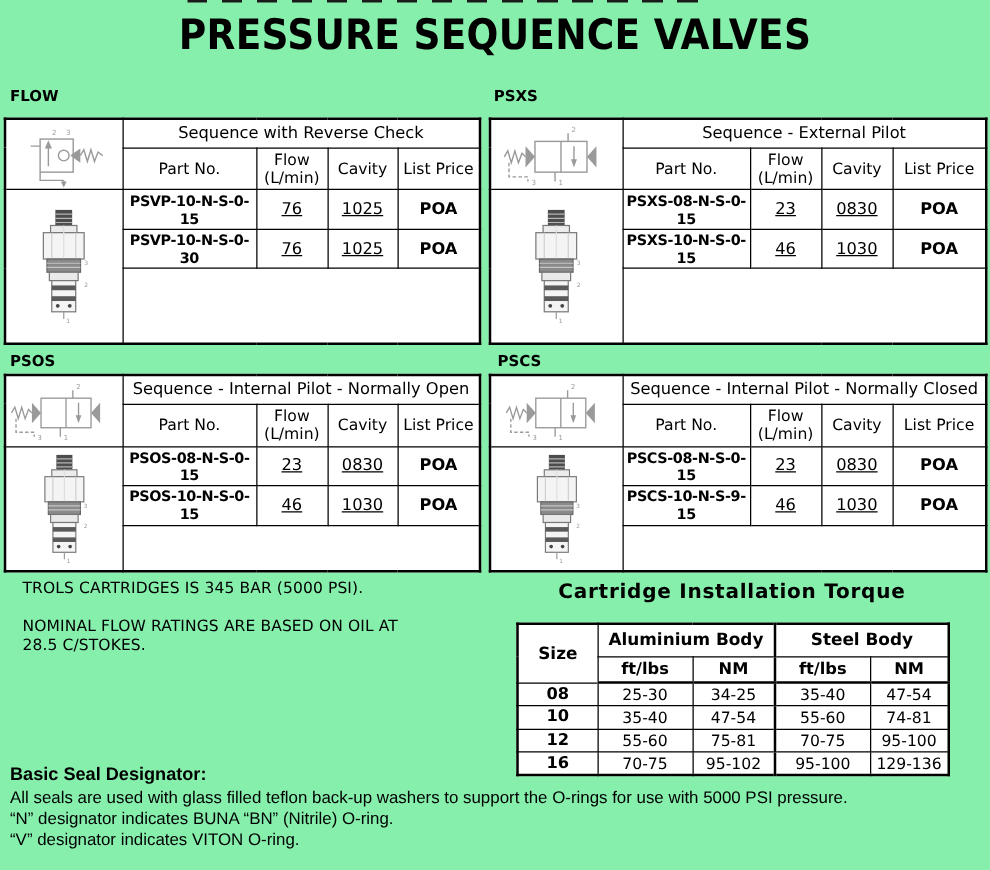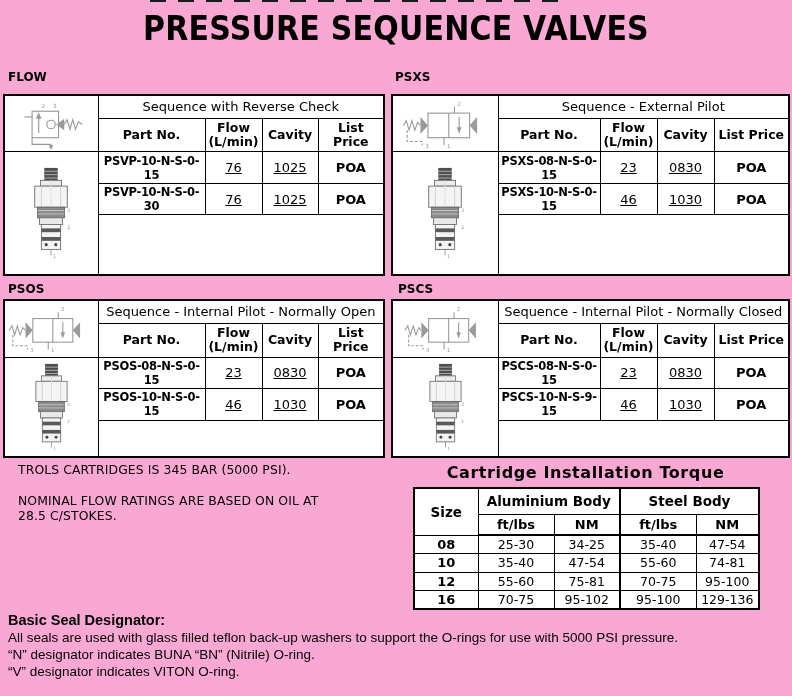--- a/index.html
+++ b/index.html
@@ -1,33 +1,33 @@
 <!DOCTYPE html>
 <html><head>
 <meta charset="utf-8">
 <style>
   html,body{margin:0;padding:0;background:#fff;}
-  .page{position:relative;width:792px;height:696px;background:#f9a8d4;font-family:"DejaVu Sans",sans-serif;color:#000;overflow:hidden;}
+  .page{position:relative;width:792px;height:696px;background:#86efac;font-family:"DejaVu Sans",sans-serif;color:#000;overflow:hidden;}
   .artifact{position:absolute;top:0;left:150px;width:412px;height:2px;
     background:repeating-linear-gradient(90deg,#1a1a1a 0 16px,transparent 16px 28px);}
   .title{position:absolute;top:9px;left:0;width:100%;text-align:center;margin:0;
     font-size:30px;font-weight:bold;letter-spacing:0.2px;transform:scaleY(1.12);transform-origin:top center;}
   .series-label{position:absolute;font-size:12px;font-weight:bold;}
 
   table.ptab{position:absolute;border-collapse:collapse;table-layout:fixed;border:2px solid #000;background:#fff;}
   .ptab td{border:1px solid #000;padding:0;text-align:center;vertical-align:middle;overflow:hidden;}
   td.c-hdr{font-weight:normal;font-size:13px;}
-  td.c-col{font-weight:bold;font-size:12.5px;line-height:1.15;padding:2px 1px;}
+  td.c-col{font-weight:normal;font-size:12.5px;line-height:1.15;padding:2px 1px;}
   td.c-part{font-weight:bold;font-size:11.5px;letter-spacing:-0.3px;}
   td.c-val{font-size:13px;text-decoration:underline;}
   td.c-price{font-weight:bold;font-size:13px;}
   td.c-img svg{display:block;margin:0 auto;}
 
   .torque-title{position:absolute;font-size:16px;font-weight:bold;text-align:center;letter-spacing:0.6px;}
-  table.torque{position:absolute;border-collapse:collapse;table-layout:fixed;border:2px solid #000;background:#fff;}
+  table.torque{position:absolute;border-collapse:collapse;table-layout:fixed;border:2px solid #000;background:#fff;margin-top:11px;}
   .torque td{border:1px solid #000;padding:0;text-align:center;vertical-align:middle;font-size:12.5px;}
   .torque td.t-group{font-weight:bold;font-size:13.5px;}
   .torque td.t-sub{font-weight:bold;font-size:13px;}
   .torque td.t-size-h{font-weight:bold;font-size:13.5px;}
   .torque td.t-size{font-weight:bold;font-size:13px;}
   .torque tr.hd2 td{border-bottom:2px solid #000;}
   .torque td.bl2{border-left:2px solid #000;}
 
   .nb{position:absolute;left:18px;top:462px;font-size:12.4px;line-height:15.5px;letter-spacing:0.1px;}
   .nb .gap{margin-top:15px;}

